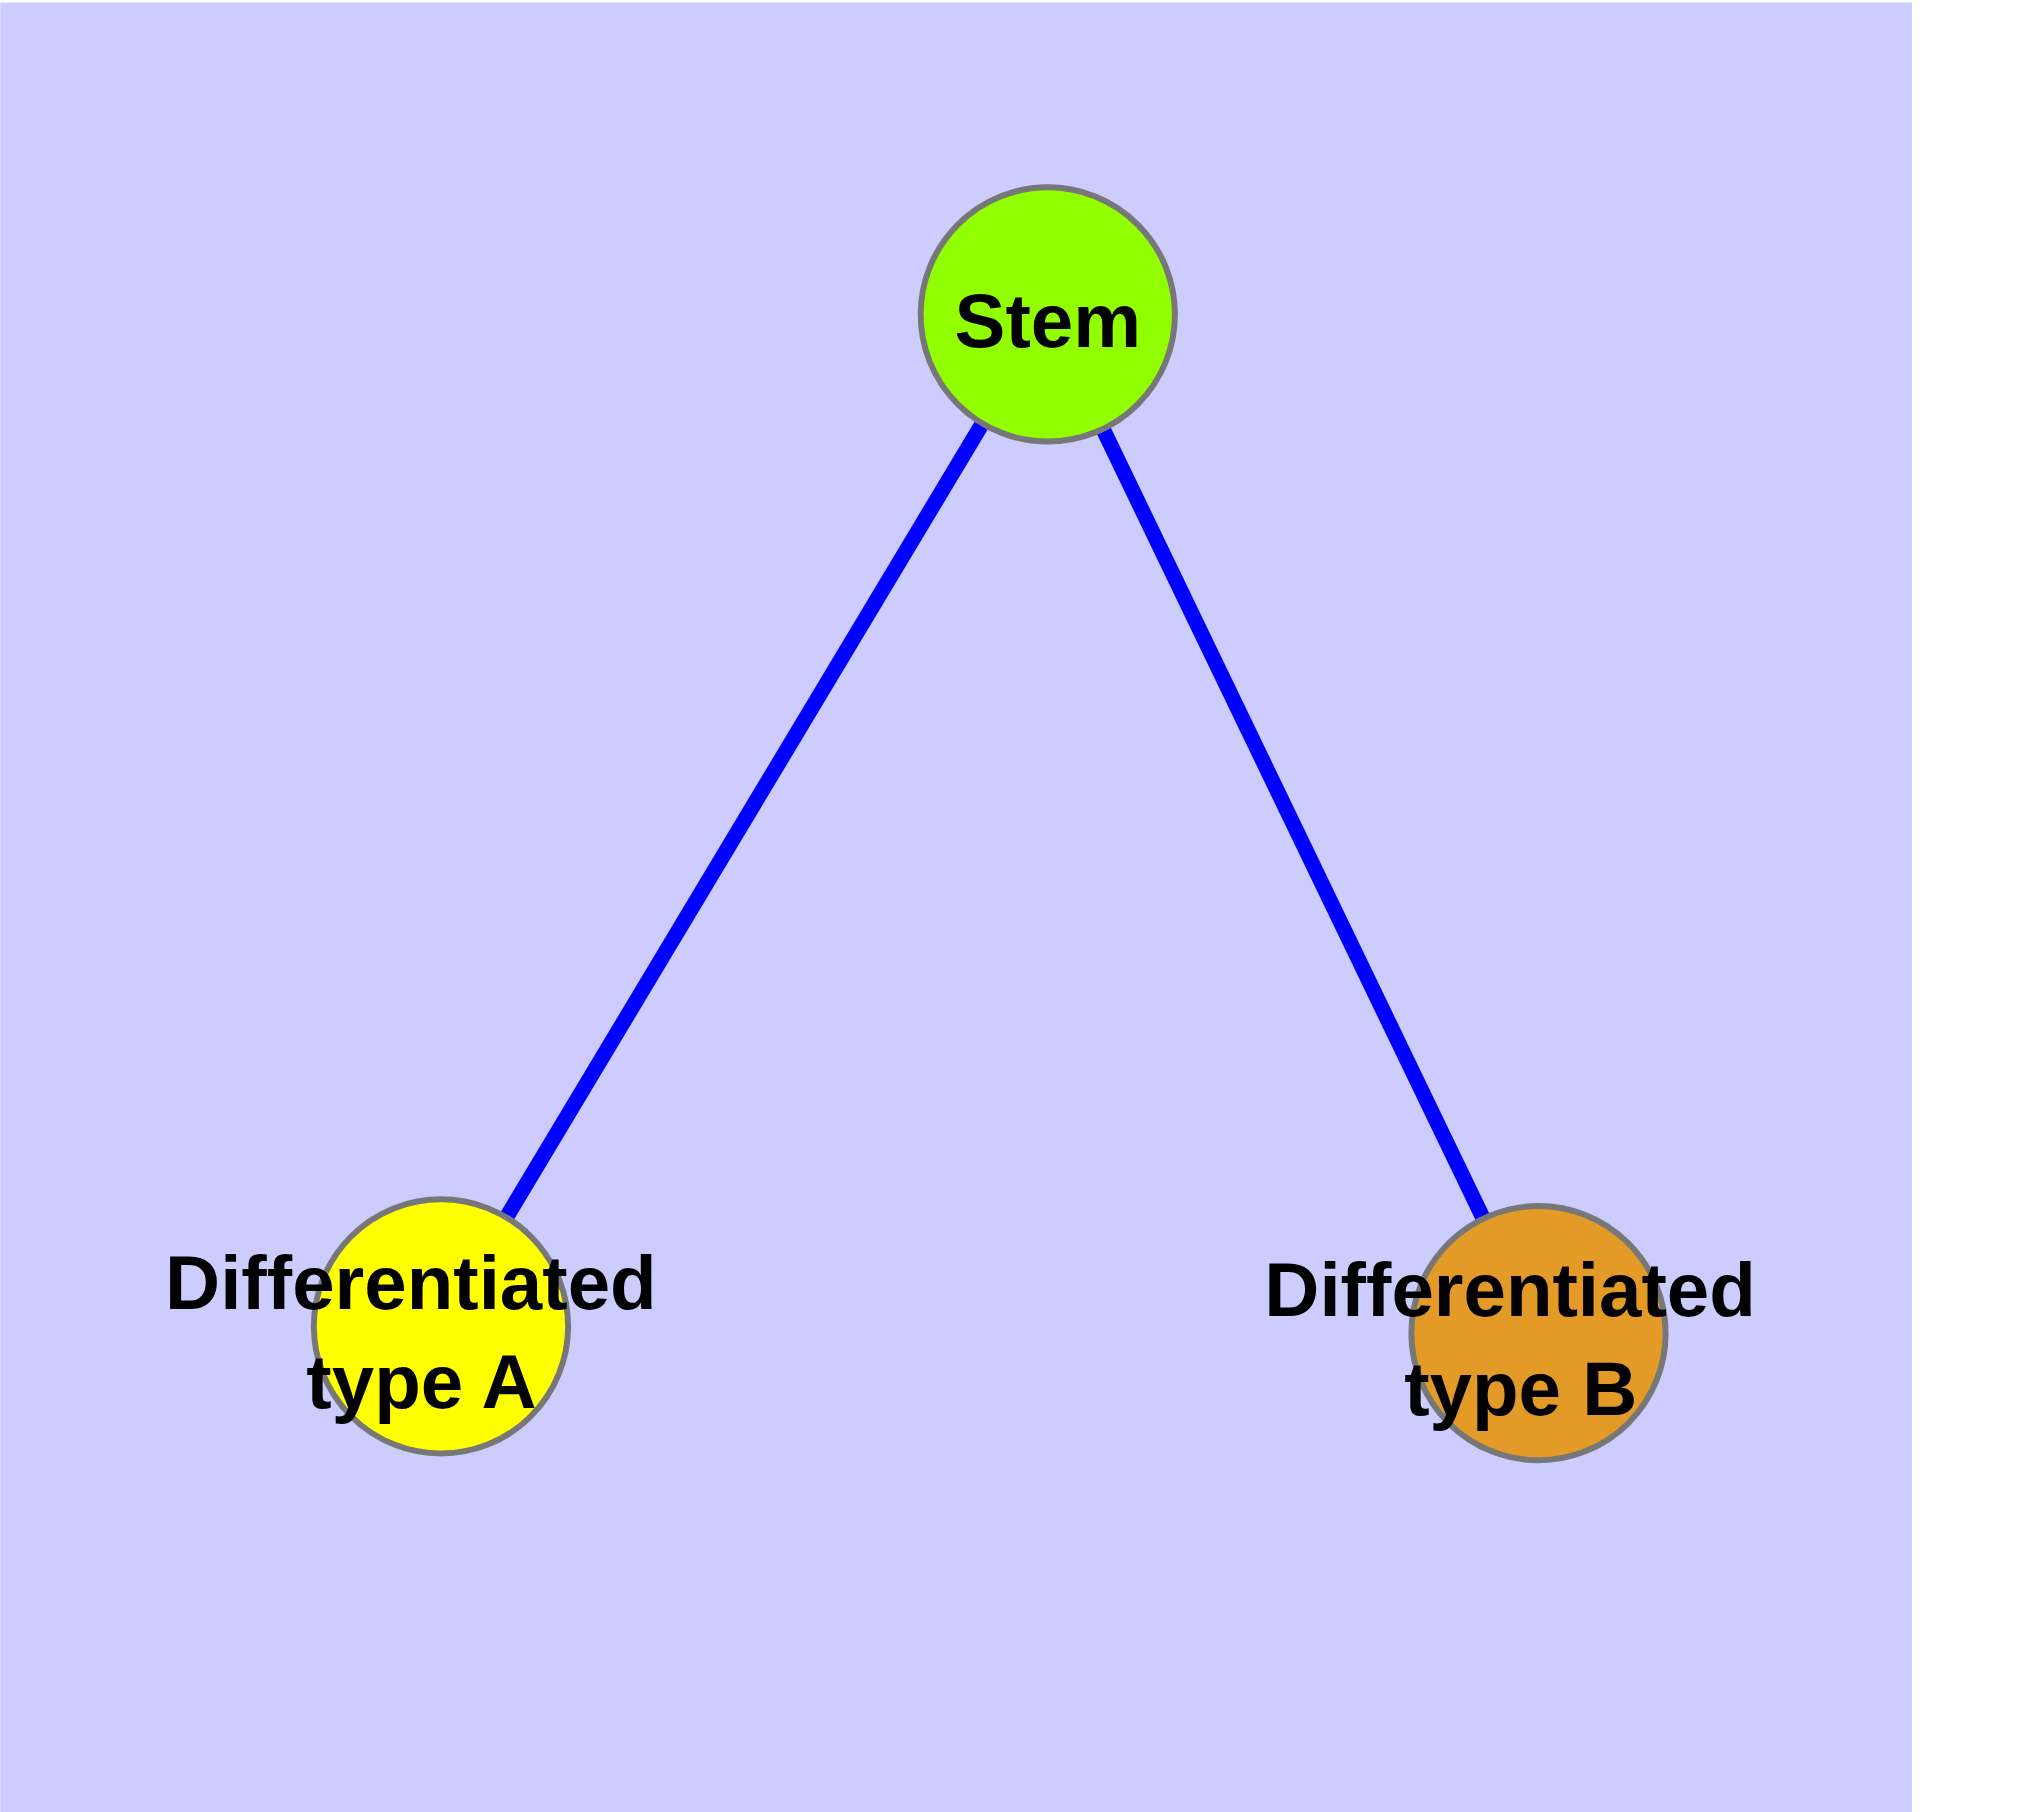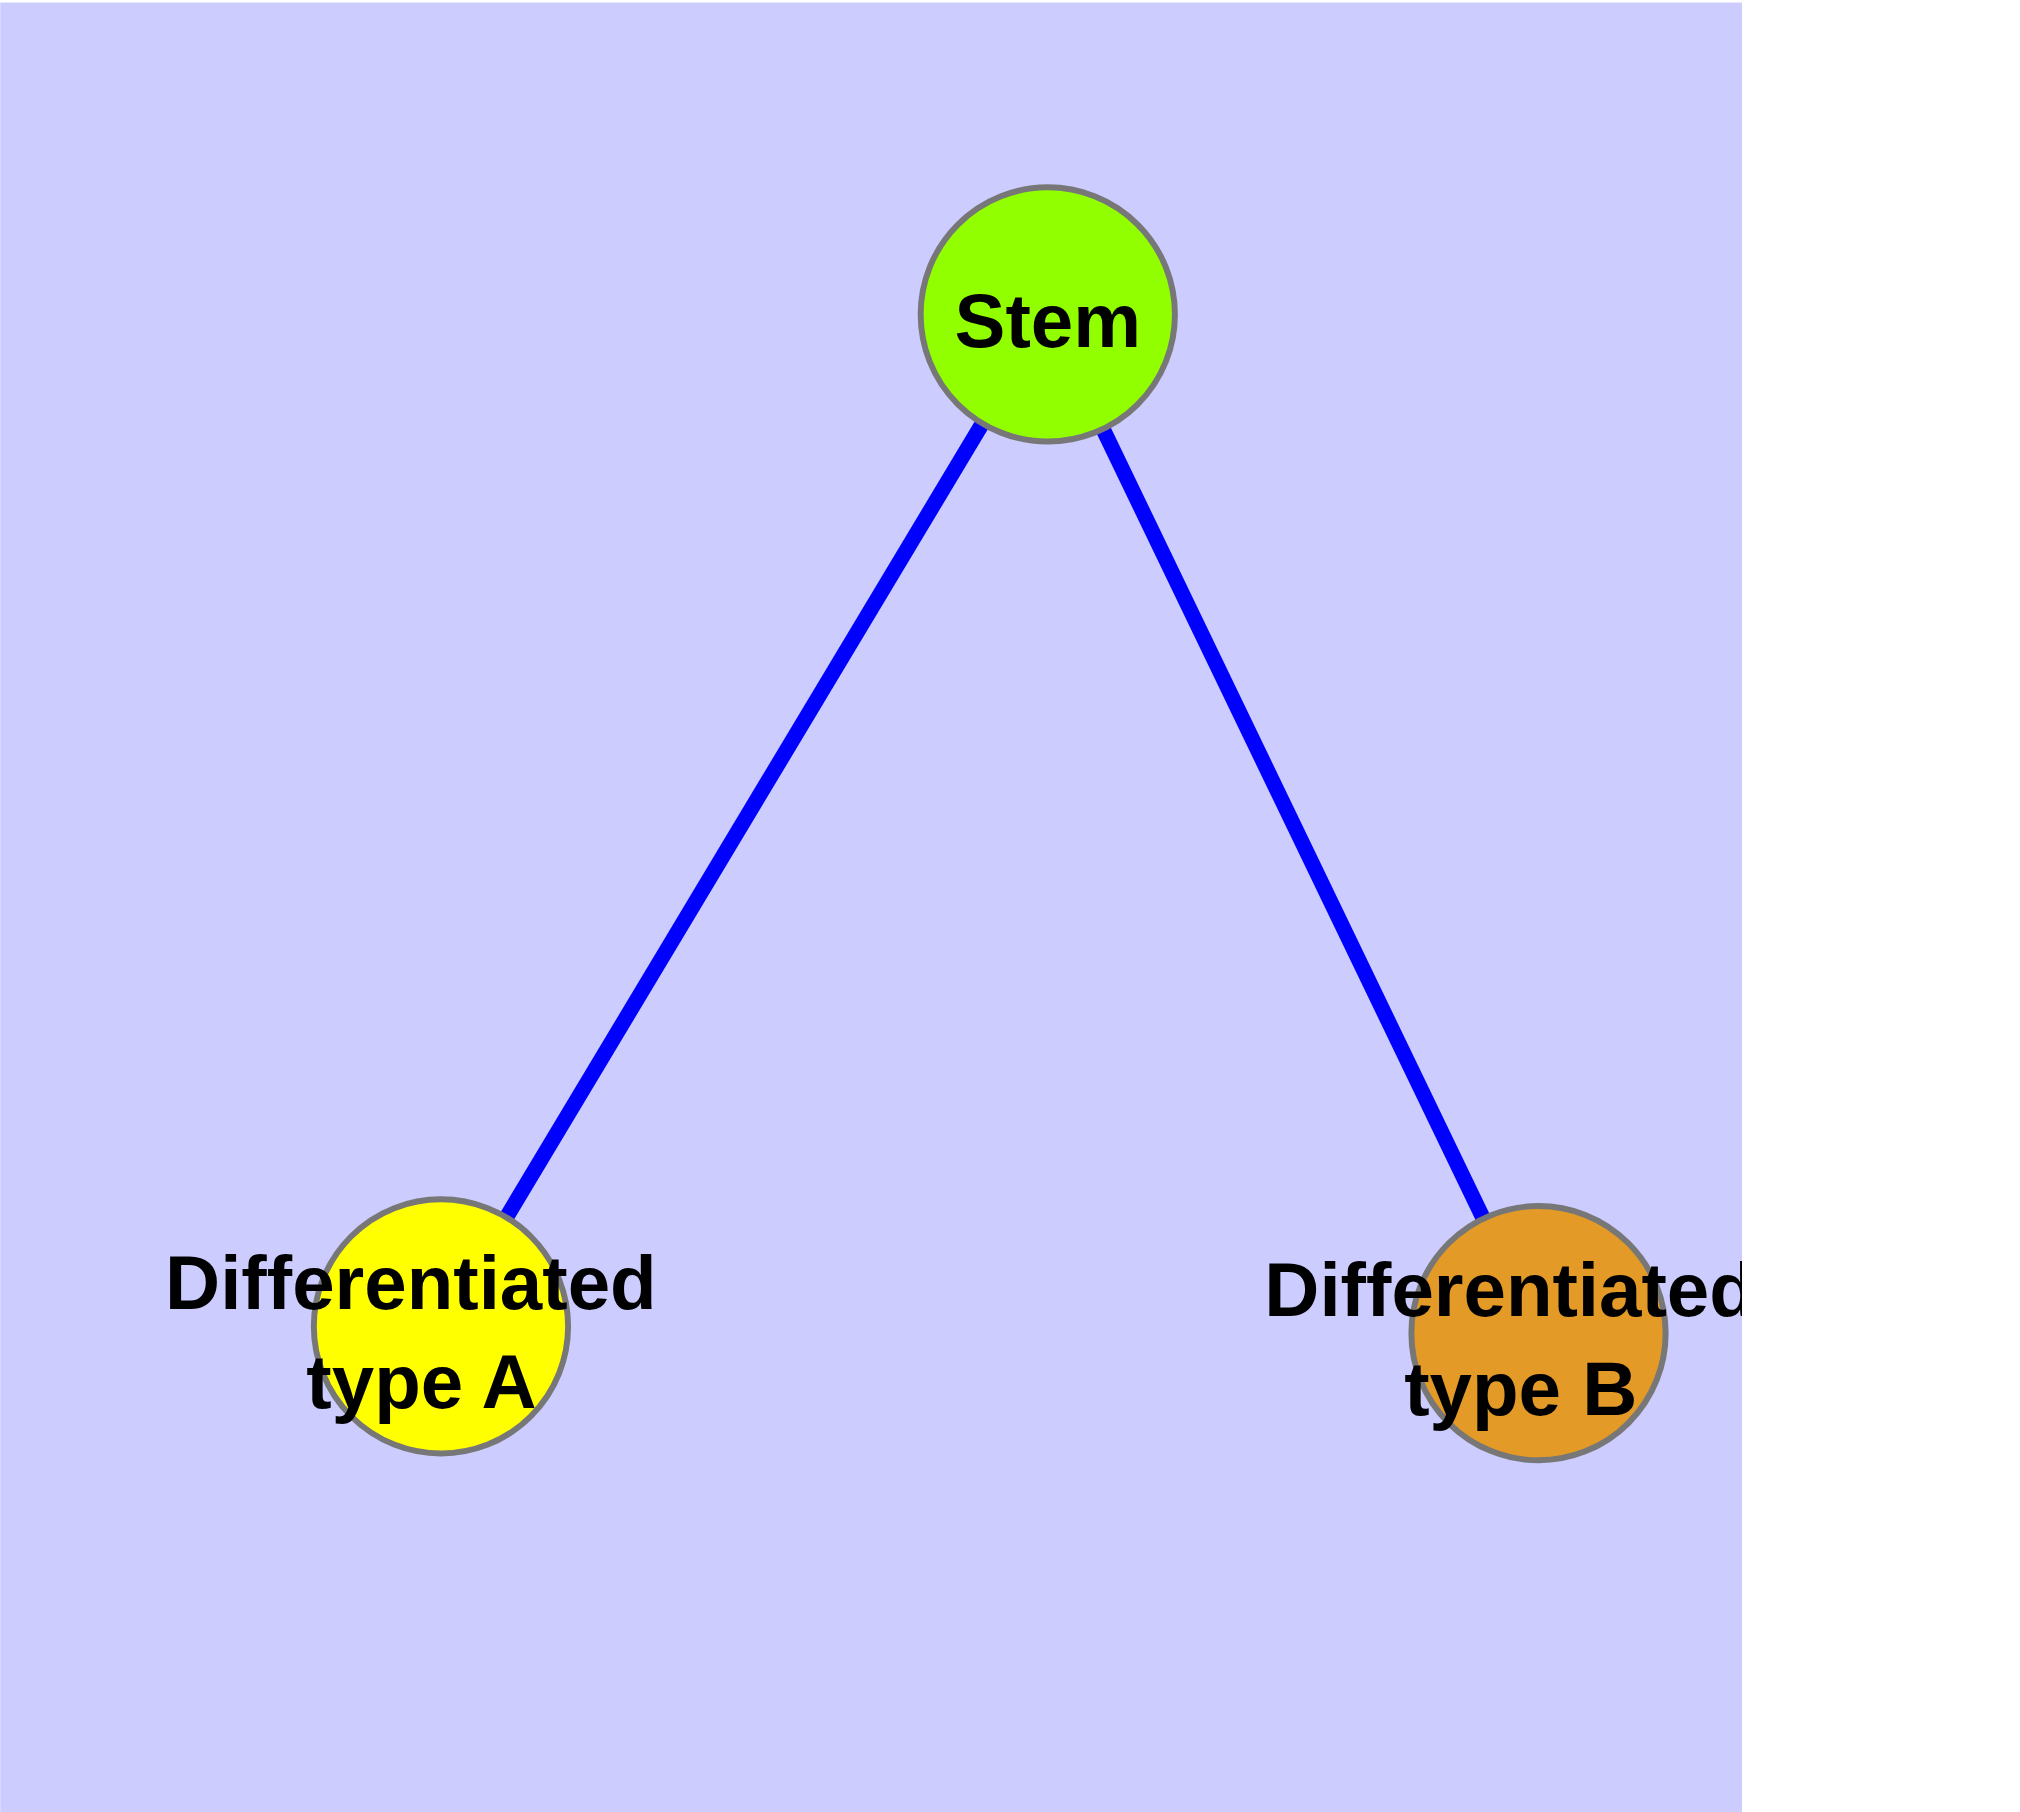--- a/index.html
+++ b/index.html
@@ -2,21 +2,21 @@
 <html style="font-size:13.6px"><head>
 <meta charset="utf-8">
 <style>
   html, body {
     margin: 0;
     padding: 0;
     background: #ffffff;
   }
   .canvas {
     position: relative;
-    width: 1742px;
+    width: 1912px;
     height: 1812px;
     overflow: hidden;
   }
   svg { display: block; }
   .edge {
     stroke-width: 18px;
     fill: none;
   }
   .node-circle {
     stroke-width: 7px;

